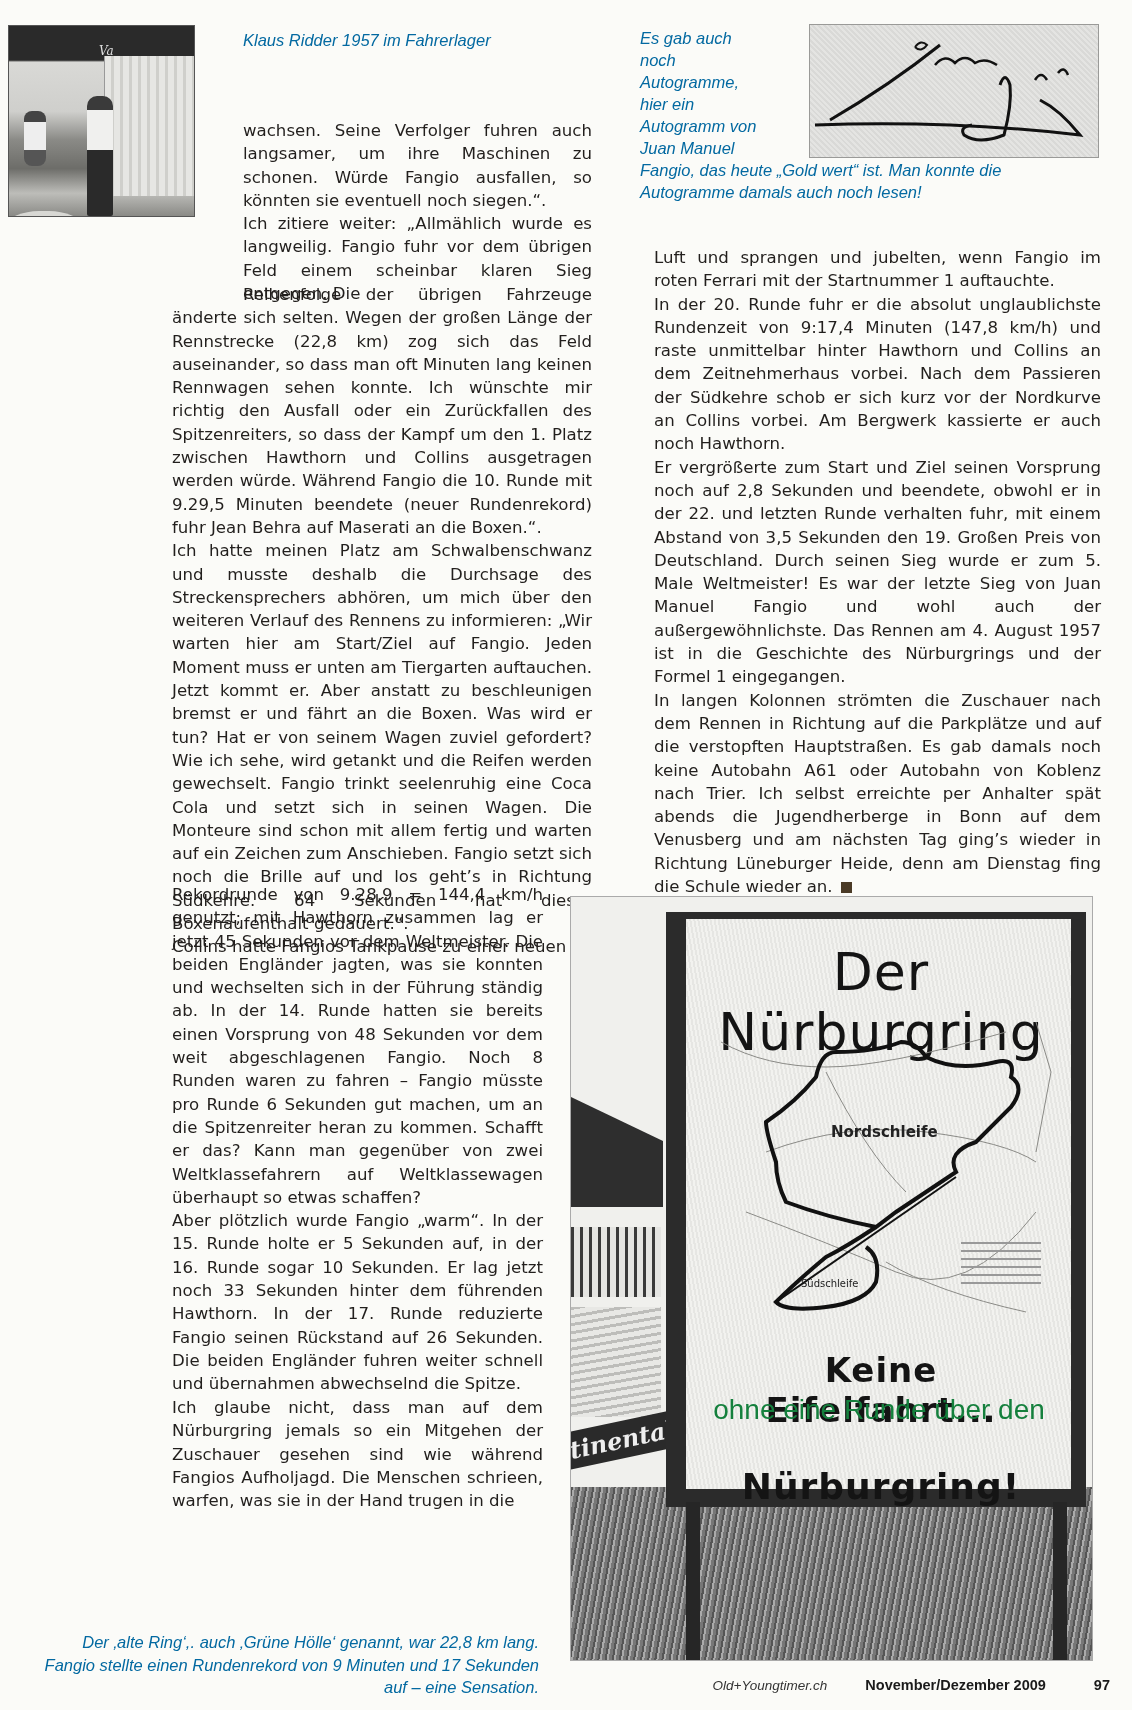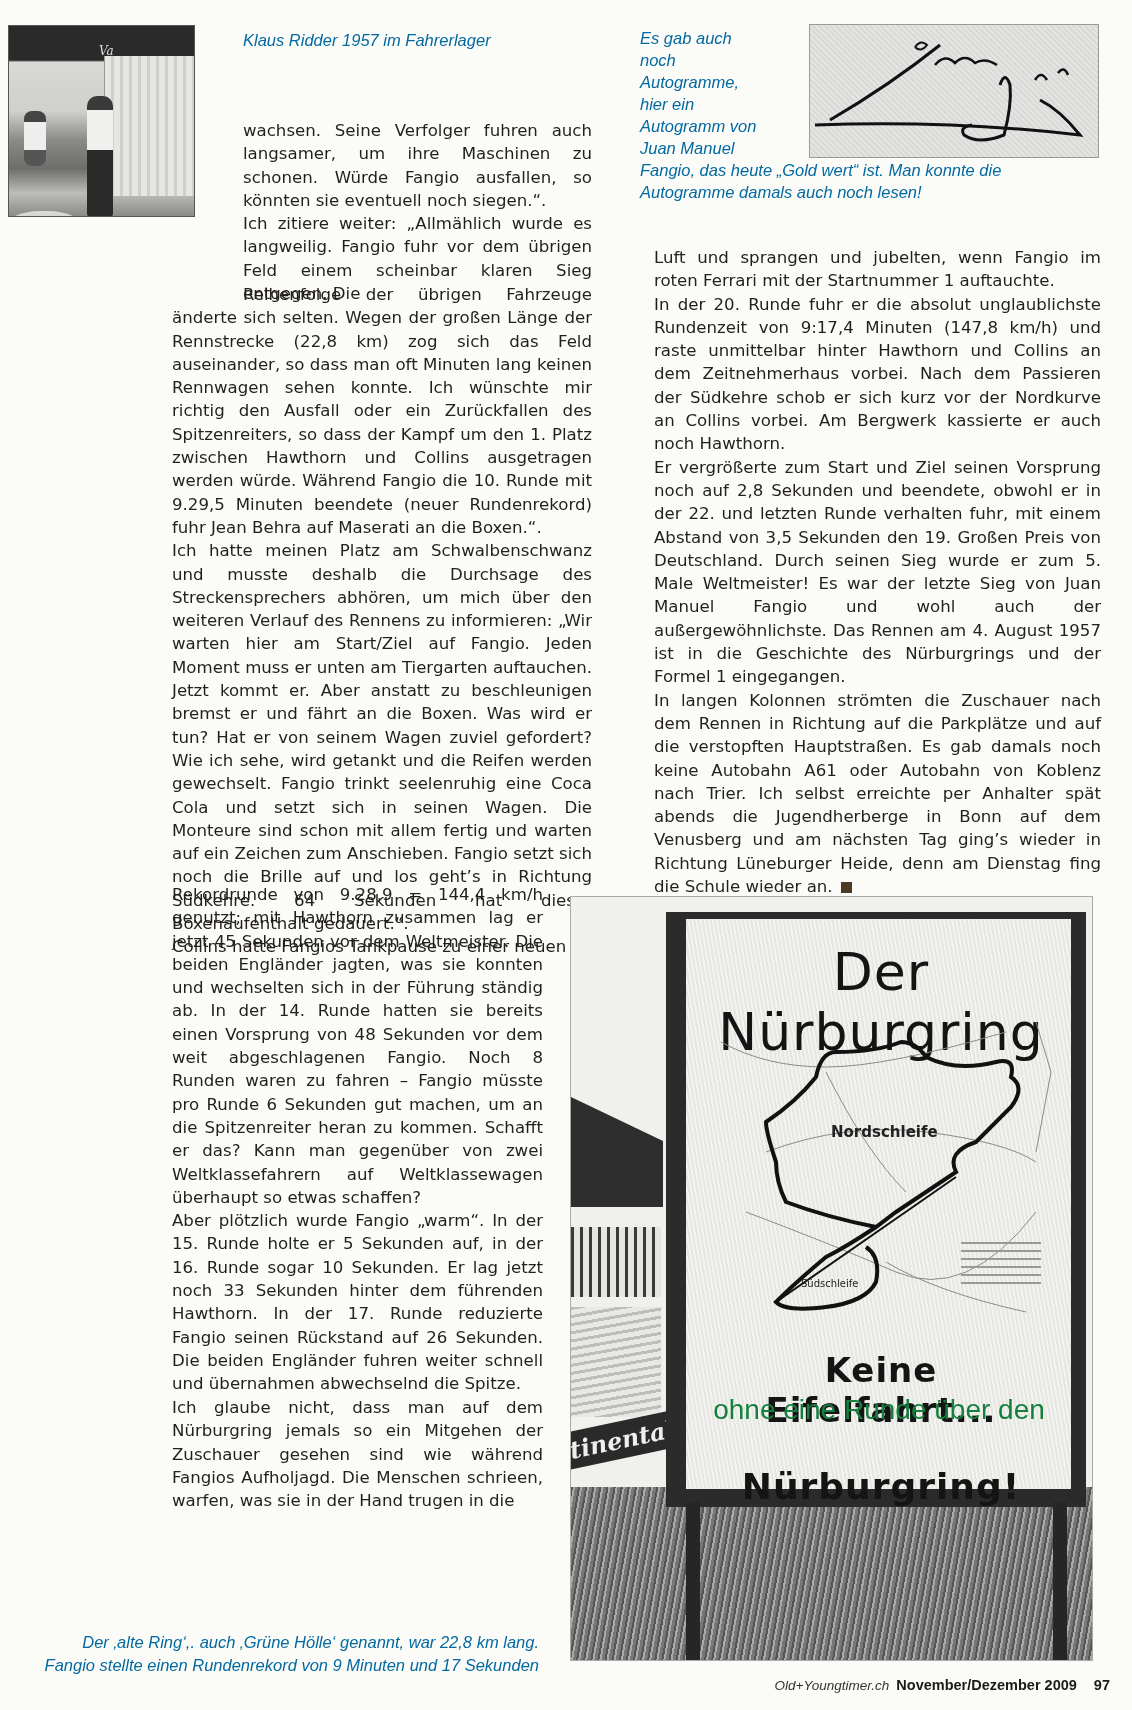--- a/index.html
+++ b/index.html
@@ -51,21 +51,21 @@
   .sign-board { position:absolute; left:95px; top:15px; width:420px; height:595px; background:#2b2b2b; }
   .sign-face { position:absolute; left:115px; top:22px; width:385px; height:570px; background:repeating-linear-gradient(80deg,#f2f2ef 0 2px,#e6e6e3 2px 4px); }
   .sign-post-l { position:absolute; left:115px; top:605px; width:14px; height:160px; background:#262626; }
   .sign-post-r { position:absolute; left:482px; top:605px; width:14px; height:160px; background:#262626; }
   .sign-title { position:absolute; left:140px; top:45px; width:340px; text-align:center; font-family:"DejaVu Sans",sans-serif; font-size:52px; color:#141414; letter-spacing:1px; }
   .sign-map { position:absolute; left:135px; top:115px; width:355px; height:330px; }
   .sign-slogan1 { position:absolute; left:140px; top:453px; width:340px; text-align:center; font-family:"DejaVu Sans",sans-serif; font-weight:bold; font-size:34px; color:#141414; letter-spacing:1px; }
   .sign-slogan2 { position:absolute; left:118px; top:497px; width:380px; text-align:center; font-family:Liberation Sans, sans-serif; font-size:28px; color:#15803d; }
   .sign-slogan3 { position:absolute; left:140px; top:533px; width:340px; text-align:center; font-family:"DejaVu Sans",sans-serif; font-weight:bold; font-size:36px; color:#141414; letter-spacing:1px;margin-top:36px; }
 
-  .footer { position:absolute; top:1677px; right:22px; font-family:"Liberation Sans",sans-serif; font-size:14.5px; color:#1a1a1a; display:flex; gap:7px; align-items:baseline; }
+  .footer { position:absolute; top:1677px; right:22px; font-family:"Liberation Sans",sans-serif; font-size:14.5px; color:#1a1a1a; display:flex; gap:38px; align-items:baseline; }
   .footer .site { font-style: italic; color:#333; font-size:13.5px; }
   .footer .issue { font-weight:bold; }
   .footer .page { font-weight:bold; margin-left:10px; }
 </style>
 </head>
 <body>
 
 <div class="photo-left">
   <div class="truck"></div>
   <span class="van-text">Va</span>
@@ -159,19 +159,20 @@
     </g>
   </svg>
   <div class="sign-slogan1">Keine Eifelfahrt...</div>
   <div class="sign-slogan2">ohne eine Runde über den</div>
   <div class="sign-slogan3">Nürburgring!</div>
 </div>
 
 <div class="caption cap-bottom">
   <div>Der ‚alte Ring‘,. auch ‚Grüne Hölle‘ genannt, war 22,8 km lang.</div>
   <div>Fangio stellte einen Rundenrekord von 9 Minuten und 17 Sekunden</div>
+  <div>auf – eine Sensation.</div>
 </div>
 
 <div class="footer">
   <span class="site">Old+Youngtimer.ch</span>
   <span class="issue">November/Dezember 2009</span>
   <span class="page">97</span>
 </div>
 
 </body></html>

